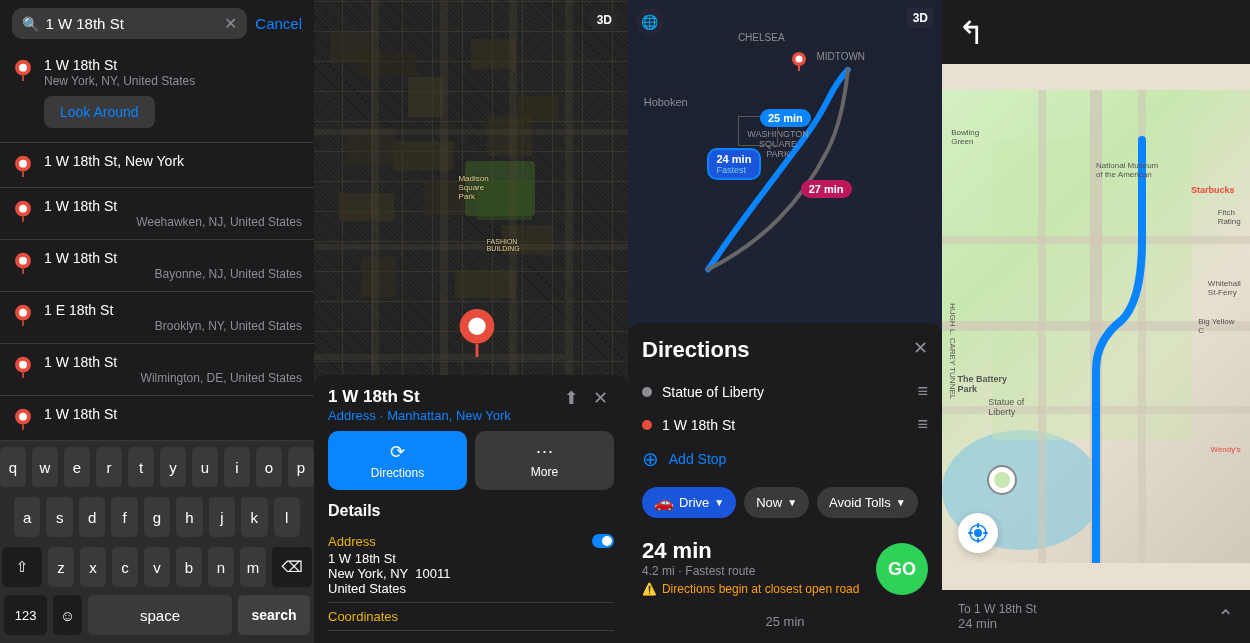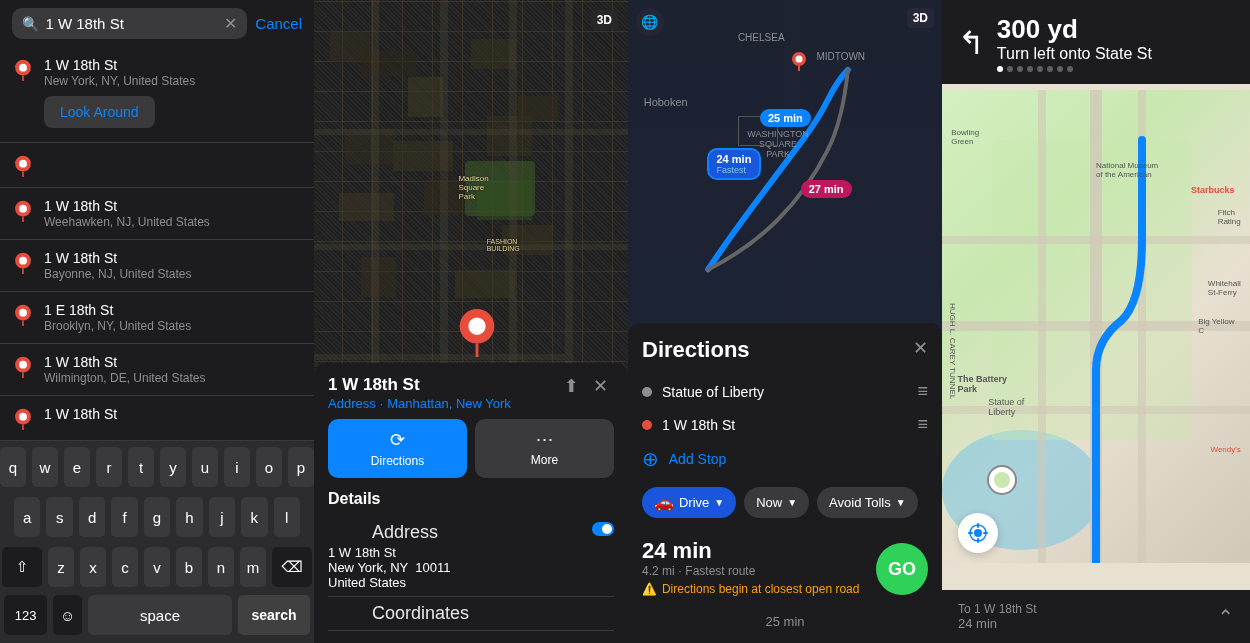--- a/index.html
+++ b/index.html
@@ -78,20 +78,21 @@
     .result-title {
       color: #fff;
       font-size: 14px;
       font-weight: 500;
     }
 
     .result-subtitle {
       color: #8e8e93;
       font-size: 12px;
       margin-top: 1px;
+      text-align: right;
     }
 
     .look-around-btn {
       background: #3a3a3c;
       border-radius: 8px;
       padding: 8px 16px;
       color: #0a84ff;
       font-size: 14px;
       font-weight: 500;
       text-align: center;
@@ -295,21 +296,21 @@
     }
 
     .detail-row {
       display: flex;
       align-items: flex-start;
       justify-content: space-between;
       padding: 6px 0;
       border-bottom: 0.5px solid #3a3a3c;
     }
 
-    .detail-label { color: #e5e5e5; font-size: 18px; margin-left: 44px; }
+    .detail-label { color: #eab308; font-size: 13px; }
     .detail-value { color: #fff; font-size: 13px; text-align: right; }
     .detail-toggle {
       width: 22px;
       height: 14px;
       background: #0a84ff;
       border-radius: 7px;
       position: relative;
       cursor: pointer;
     }
     .detail-toggle::after {
@@ -593,20 +594,21 @@
     <div class="look-around-btn" style="margin-left:32px;">Look Around</div>
   </div>
 
   <div class="search-result-item">
     <div class="pin-icon"><svg viewBox="0 0 22 28" fill="none">
           <circle cx="11" cy="11" r="10" fill="#e74c3c"></circle>
           <circle cx="11" cy="11" r="5" fill="#fff"></circle>
           <path d="M11 21 L11 28" stroke="#e74c3c" stroke-width="2"></path>
         </svg></div>
     <div class="result-text">
+      <div class="result-title">1 W 18th St, New York</div>
     </div>
   </div>
 
   <div class="search-result-item">
     <div class="pin-icon"><svg viewBox="0 0 22 28" fill="none">
           <circle cx="11" cy="11" r="10" fill="#e74c3c"></circle>
           <circle cx="11" cy="11" r="5" fill="#fff"></circle>
           <path d="M11 21 L11 28" stroke="#e74c3c" stroke-width="2"></path>
         </svg></div>
     <div class="result-text">
@@ -910,34 +912,20 @@
     <div style="color:#8e8e93;font-size:13px;text-align:center;padding-top:4px;">25 min</div>
   </div>
 </div>
 
 <div class="panel-nav">
 
   <div class="nav-header">
     <div style="display:flex;flex-direction:column;align-items:center;">
       <span style="color:#fff;font-size:32px;transform:scaleX(-1);">↱</span>
     </div>
-    <div>
-      <div class="nav-instruction-distance">300 yd</div>
-      <div class="nav-instruction-text">Turn left onto State St</div>
-      <div class="nav-dots">
-        <div class="nav-dot active"></div>
-        <div class="nav-dot"></div>
-        <div class="nav-dot"></div>
-        <div class="nav-dot"></div>
-        <div class="nav-dot"></div>
-        <div class="nav-dot"></div>
-        <div class="nav-dot"></div>
-        <div class="nav-dot"></div>
-      </div>
-    </div>
   </div>
 
   <div class="nav-map">
     <div class="nav-map-bg"></div>
 
     <svg style="position:absolute;inset:0;width:100%;height:100%;" viewBox="0 0 308 473">
 
       <ellipse cx="80" cy="400" rx="80" ry="60" fill="#7ec8e3" opacity="0.6"></ellipse>
 
       <rect x="50" y="50" width="200" height="300" fill="#c8e8b0" opacity="0.4" rx="4"></rect>

